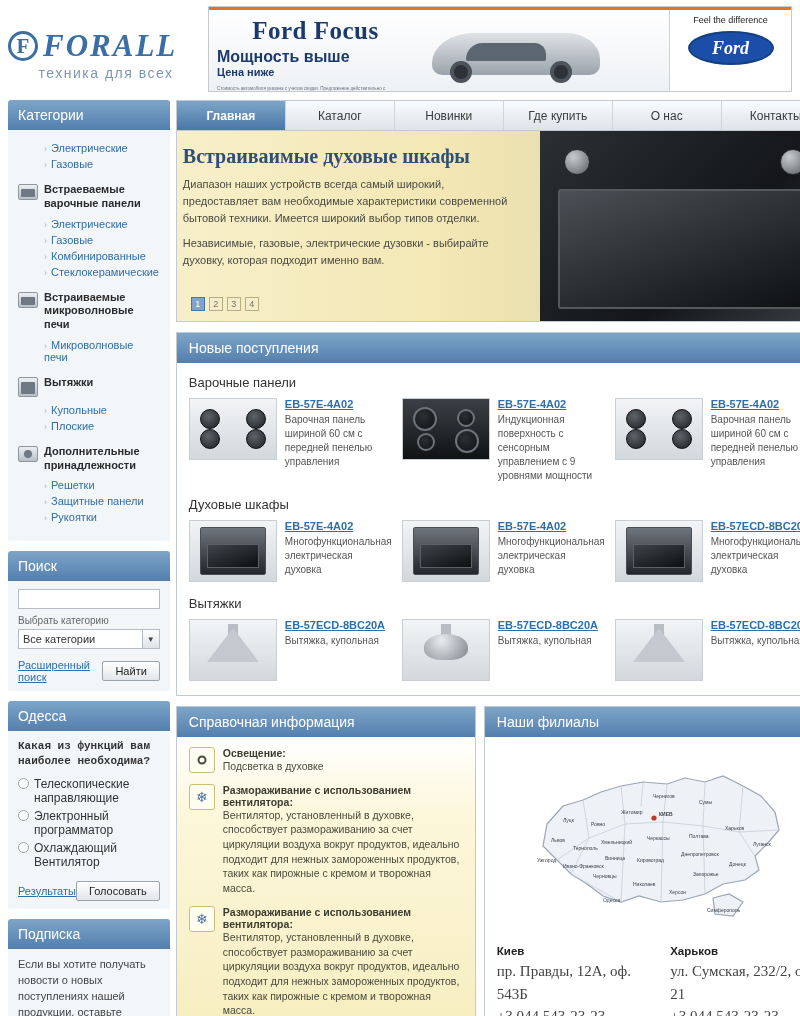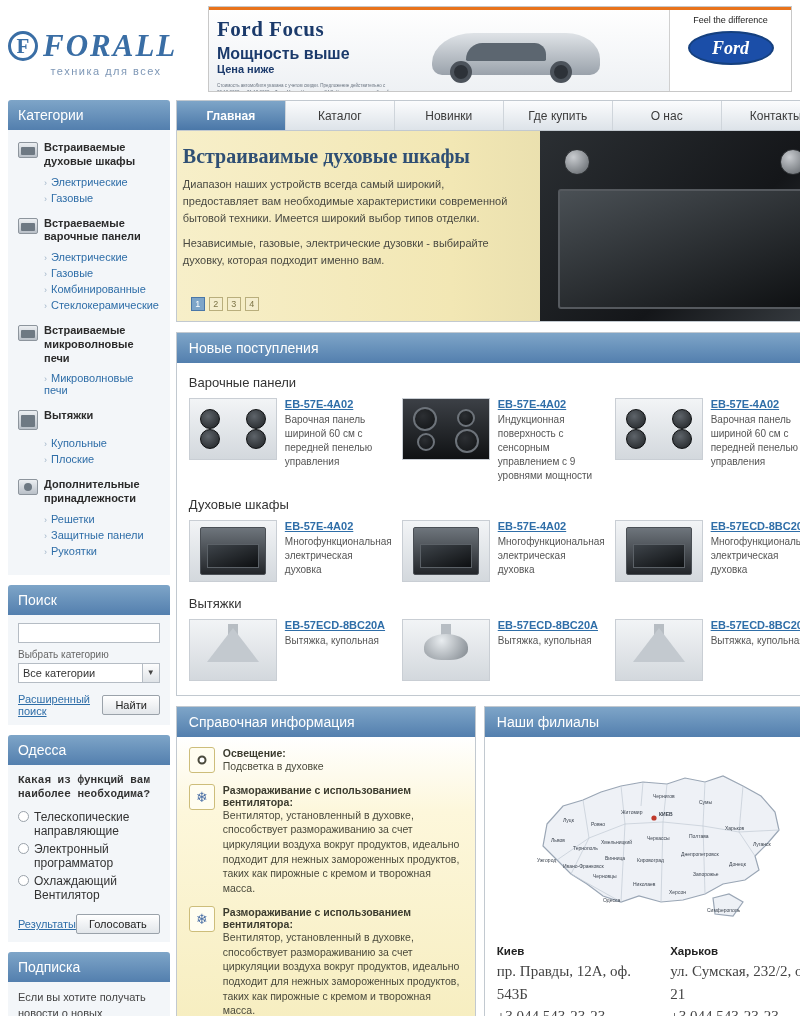--- a/index.html
+++ b/index.html
@@ -23,34 +23,34 @@
     font-family: "Liberation Serif", serif; font-weight: bold; font-size: 21px;
     display: flex; align-items: center; justify-content: center;
     margin-right: 5px;
   }
   .logo-text {
     font-family: "Liberation Serif", serif;
     font-size: 31px; font-weight: bold; letter-spacing: 2px;
     color: #3a6ea5; font-style: italic;
   }
   .logo-sub {
-    color: #7e97b6; font-size: 11px; letter-spacing: 1.5px;
+    color: #7e97b6; font-size: 14px; letter-spacing: 1.5px;
     text-align: center; margin-top: 1px;
   }
   .banner {
     flex: 1; height: 86px; margin-left: 4px;
     border: 1px solid #c8c8c8;
     background: linear-gradient(#ffffff, #eef1f4);
     display: flex; position: relative; overflow: hidden;
   }
   .banner-top-line { position: absolute; top:0; left:0; right:0; height:3px; background:#e8731c; }
   .banner-left { width: 205px; padding: 10px 0 0 8px; }
   .banner-title {
-    font-family: "Liberation Serif", serif; font-size: 21px; font-weight: bold;
-    color: #1b3a6b; letter-spacing: 0.5px;
+    font-family: "Liberation Serif", serif; font-size: 25px; font-weight: bold;
+    color: #1b3a6b; letter-spacing: 0.5px; text-align: center;
   }
   .banner-sub { font-size: 16px; font-weight: bold; color: #1b3a6b; margin-top: 3px; }
   .banner-sub2 { font-size: 11px; font-weight: bold; color: #1b3a6b; }
   .banner-fine { font-size: 4.5px; color: #6a7480; margin-top: 8px; line-height: 1.5; width: 190px; }
   .banner-car { flex: 1; position: relative; }
   .car-shape {
     position: absolute; bottom: 16px; left: 18px; width: 168px; height: 42px;
     background: linear-gradient(#dfe3e7, #9aa2ab);
     border-radius: 42px 34px 10px 10px / 30px 26px 10px 10px;
   }
@@ -303,24 +303,20 @@
 
   <div class="body-wrap">
 
     <div class="sidebar">
 
       <div class="panel">
         <div class="panel-head">Категории</div>
         <div class="panel-body">
 
           <div class="cat-group">
-            <div class="cat-main">
-              <div class="cat-ico"></div>
-              <div class="cat-title">Встраиваемые духовые шкафы</div>
-            </div>
             <div class="sub-list">
               <div class="sub-item"><span class="bullet">›</span><span>Электрические</span></div>
               <div class="sub-item"><span class="bullet">›</span><span>Газовые</span></div>
             </div>
           </div>
 
           <div class="cat-group">
             <div class="cat-main">
               <div class="cat-ico"></div>
               <div class="cat-title">Встраеваемые варочные панели</div>

